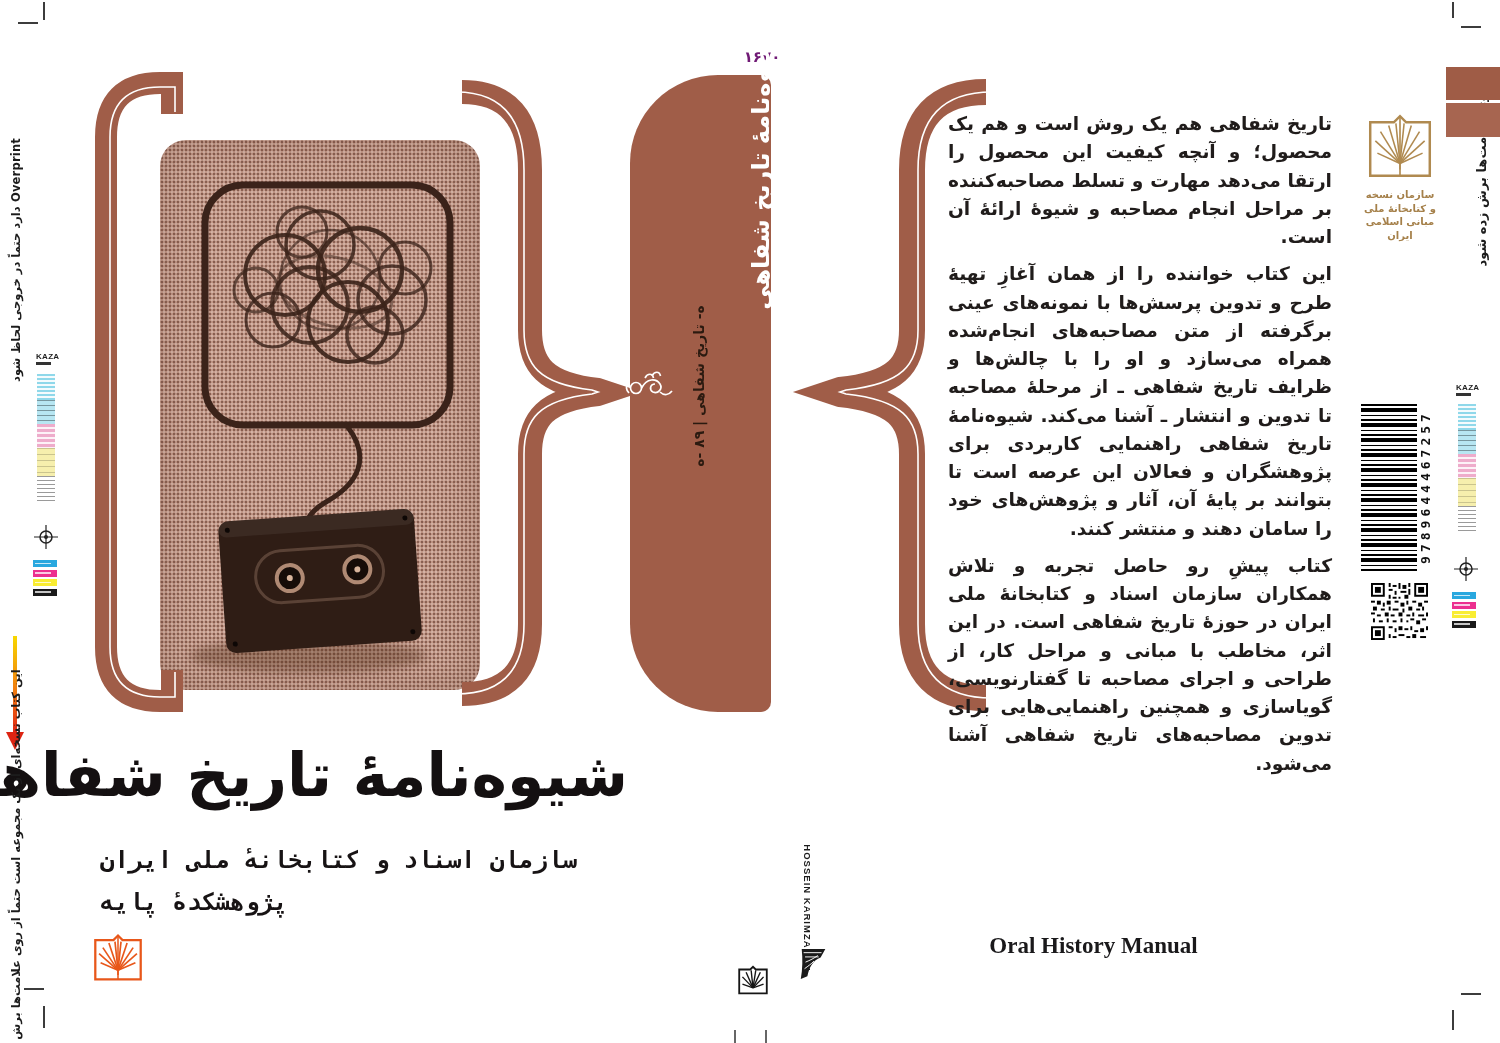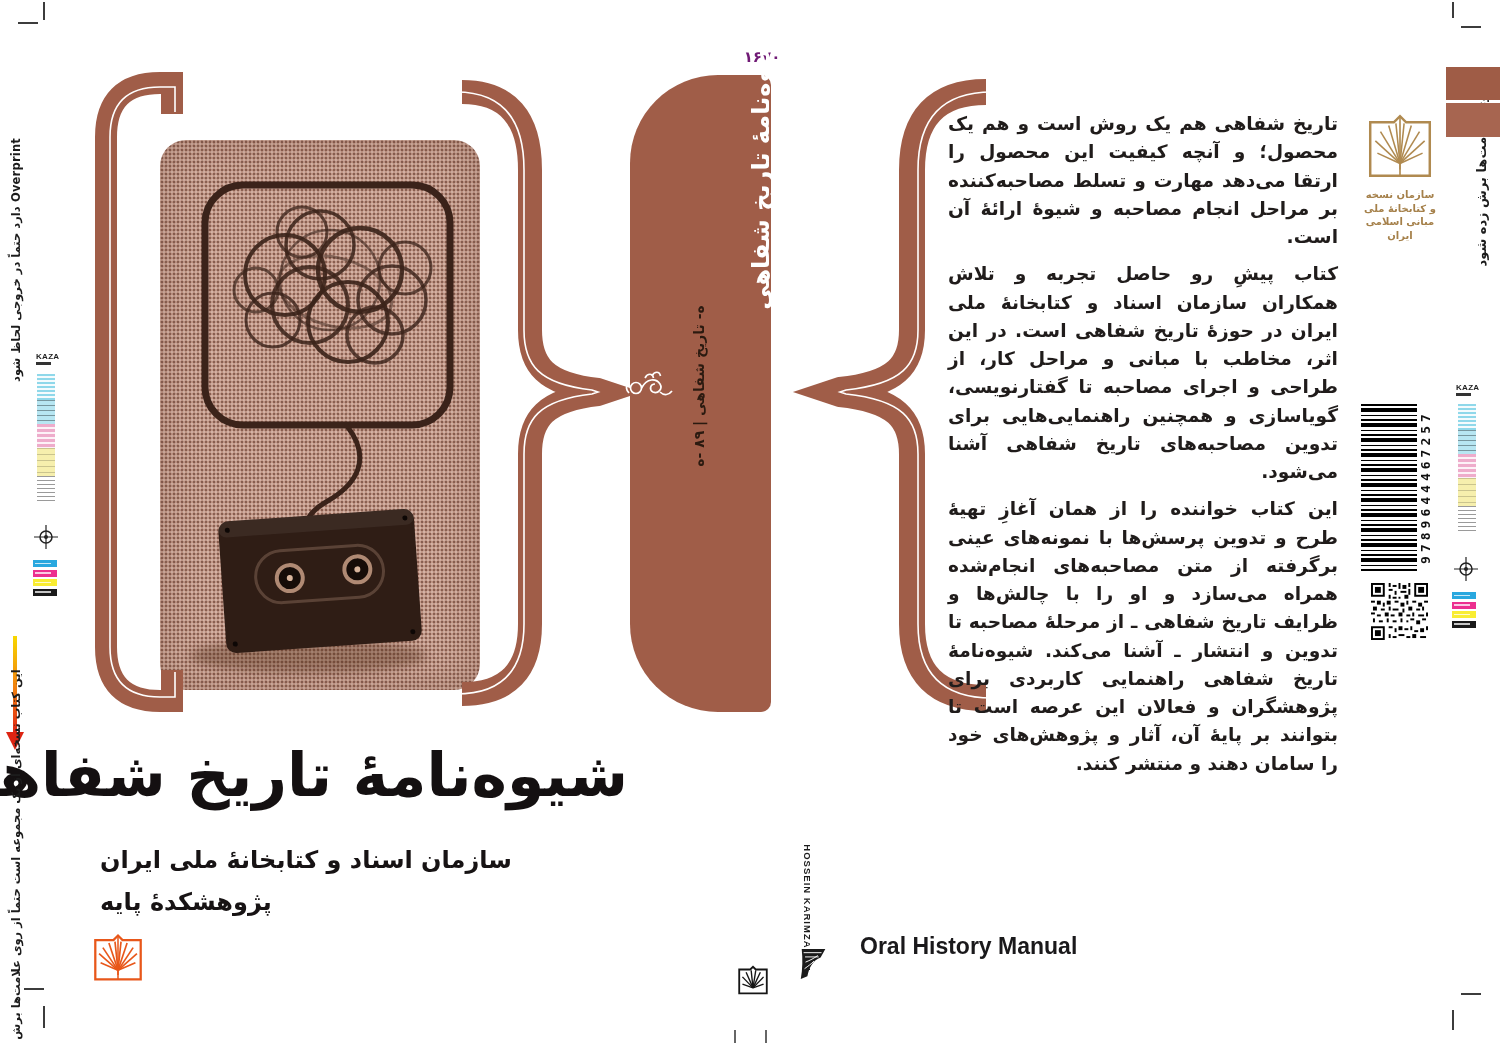--- a/index.html
+++ b/index.html
@@ -18,30 +18,30 @@
            radial-gradient(rgba(80,42,30,.5) 1px, transparent 1.45px),
            radial-gradient(rgba(255,246,240,.28) .8px, transparent 1.2px),
            repeating-linear-gradient(45deg, rgba(120,70,55,.10) 0 2px, transparent 2px 4px);
          background-size:4px 4px,4px 4px,auto;background-position:0 0,2px 2px,0 0;
          box-shadow:inset 0 0 40px rgba(90,50,35,.25);}
   .spine-block{position:absolute;left:630px;top:75px;width:141px;height:637px;background:#a05d48;
                border-radius:88px 10px 10px 88px;}
   .front-title{position:absolute;left:98px;top:740px;width:530px;direction:rtl;text-align:left;
                font-weight:bold;font-size:60px;color:#141011;white-space:nowrap;}
   .front-sub{position:absolute;left:100px;direction:rtl;text-align:right;font-weight:bold;
-             color:#171314;font-size:24px;white-space:nowrap;}
+             color:#171314;font-size:24px;white-space:nowrap;font-family:Liberation Mono, monospace;}
   .spine-title{font-size:24px;font-weight:bold;color:#ffffff;direction:rtl;}
   .spine-series{font-size:14px;font-weight:600;color:#2b1a10;direction:rtl;}
   .serial{position:absolute;left:738px;top:48px;width:48px;text-align:center;font-size:15px;
           font-weight:bold;color:#701a75;direction:rtl;}
   .blurb{position:absolute;left:948px;top:110px;width:394px;direction:rtl;text-align:justify;
          font-size:18.6px;line-height:1.52;font-weight:600;color:#201c1b;}
-  .blurb p{margin:0 4px 9px 0;}
-  .eng{position:absolute;left:860px;top:933px;width:467px;text-align:left;
-       font-family:Liberation Sans, sans-serif;color:#1a191b;}
+  .blurb p{margin:0 10px 9px 0;}
+  .eng{position:absolute;left:860px;top:933px;width:467px;text-align:center;
+       font-family:Liberation Serif, serif;color:#1a191b;}
   .eng .t1{font-size:23px;font-weight:bold;line-height:1.15;}
   .eng .t2{font-size:14.5px;margin-top:2px;color:#222;}
   .emblem-cap{width:100%;text-align:center;direction:rtl;font-size:10px;line-height:1.35;
               color:#a5804a;font-weight:600;}
   .chip{width:24px;height:7px;margin-bottom:2.5px;position:relative;}
   .chip::after{content:"";position:absolute;left:2px;top:2.5px;width:16px;height:1.5px;
                background:rgba(255,255,255,.75);}
   .colorbar-seg{width:18px;}
   .kaza{font-family:"Liberation Sans",sans-serif;font-weight:bold;font-size:8px;color:#222;
         letter-spacing:.3px;line-height:1;}
@@ -172,22 +172,22 @@
           <path d="M37 50 L60 42"></path>
       </g>
     </g>
   </svg>
 
   <div class="abs tick" style="left:734px;top:1030px;width:1.5px;height:13px;"></div>
   <div class="abs tick" style="left:765px;top:1030px;width:1.5px;height:13px;"></div>
 
   <div class="blurb">
     <p>تاریخ شفاهی هم یک روش است و هم یک محصول؛ و آنچه کیفیت این محصول را ارتقا می‌دهد مهارت و تسلط مصاحبه‌کننده بر مراحل انجام مصاحبه و شیوهٔ ارائهٔ آن است.</p>
+    <p>این کتاب خواننده را از همان آغازِ تهیهٔ طرح و تدوین پرسش‌ها با نمونه‌های عینی برگرفته از متن مصاحبه‌های انجام‌شده همراه می‌سازد و او را با چالش‌ها و ظرایف تاریخ شفاهی ـ از مرحلهٔ مصاحبه تا تدوین و انتشار ـ آشنا می‌کند. شیوه‌نامهٔ تاریخ شفاهی راهنمایی کاربردی برای پژوهشگران و فعالان این عرصه است تا بتوانند بر پایهٔ آن، آثار و پژوهش‌های خود را سامان دهند و منتشر کنند.</p>
     <p>کتاب پیشِ رو حاصل تجربه و تلاش همکاران سازمان اسناد و کتابخانهٔ ملی ایران در حوزهٔ تاریخ شفاهی است. در این اثر، مخاطب با مبانی و مراحل کار، از طراحی و اجرای مصاحبه تا گفتارنویسی، گویاسازی و همچنین راهنمایی‌هایی برای تدوین مصاحبه‌های تاریخ شفاهی آشنا می‌شود.</p>
-    <p>این کتاب خواننده را از همان آغازِ تهیهٔ طرح و تدوین پرسش‌ها با نمونه‌های عینی برگرفته از متن مصاحبه‌های انجام‌شده همراه می‌سازد و او را با چالش‌ها و ظرایف تاریخ شفاهی ـ از مرحلهٔ مصاحبه تا تدوین و انتشار ـ آشنا می‌کند. شیوه‌نامهٔ تاریخ شفاهی راهنمایی کاربردی برای پژوهشگران و فعالان این عرصه است تا بتوانند بر پایهٔ آن، آثار و پژوهش‌های خود را سامان دهند و منتشر کنند.</p>
   </div>
 
   <div class="abs" style="left:1362px;top:110px;width:76px;">
     <svg width="76" height="74" viewBox="0 0 74 72">
       <g stroke="#b08a50" fill="none">
         <path d="M8 12 H31 L37 6 L43 12 H66 V64 H8 Z" stroke-width="2.4"></path>
         <path d="M37 6 V64" stroke-width="1.6"></path>
         <g stroke-width="1.5">
           <path d="M37 52 L13 30"></path>
             <path d="M37 52 L18 21"></path>

